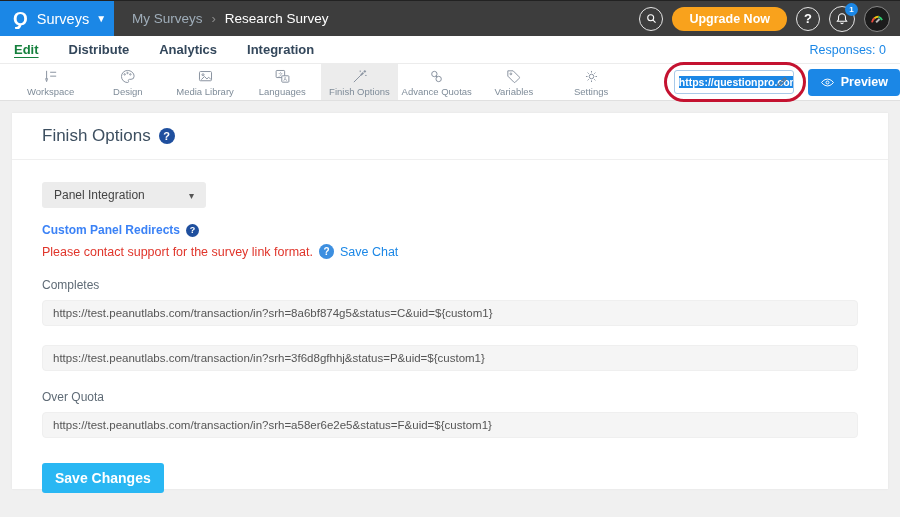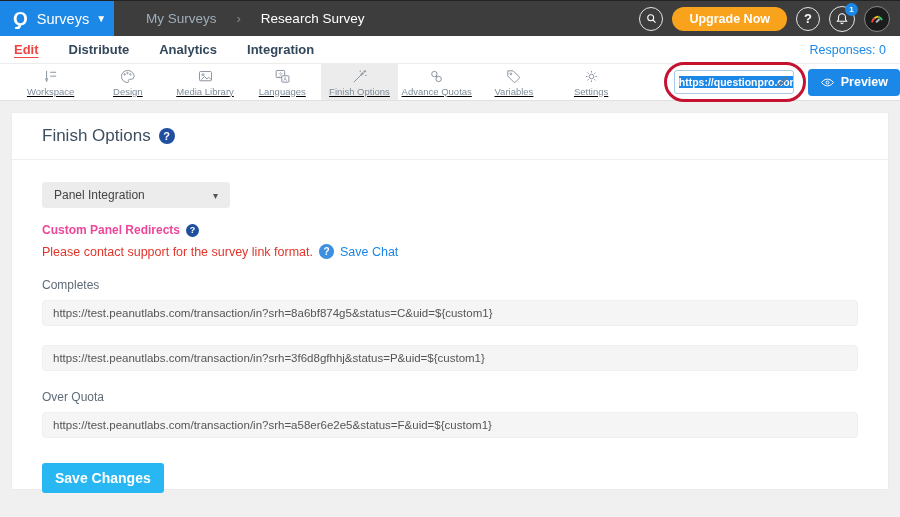--- a/index.html
+++ b/index.html
@@ -5,64 +5,64 @@
   * { box-sizing: border-box; margin: 0; padding: 0; }
   html, body { width: 900px; height: 517px; overflow: hidden; }
   body { font-family: "Liberation Sans", sans-serif; background: #f0f0f0; position: relative; }
 
   
   .topbar { height: 36px; background: #3d3d3d; display: flex; align-items: center; border-top: 1px solid #222; }
   .logo-area { width: 114px; height: 100%; background: #1b87e6; display: flex; align-items: center; padding-left: 13px; flex-shrink: 0; cursor: pointer; }
   .logo-glyph { color: #fff; font-size: 19px; font-weight: bold; margin-right: 9px; transform: scaleX(-1); display:inline-block; }
   .product-label { color: #fff; font-size: 14.5px; }
   .caret { color: #fff; font-size: 10px; margin-left: 7px; }
-  .breadcrumb { display: flex; align-items: center; margin-left: 32px; font-size: 13.5px; gap: 20px; }
+  .breadcrumb { display: flex; align-items: center; margin-left: 18px; font-size: 13.5px; gap: 9px; }
   .bc-parent { color: #9fadb9; cursor: pointer; }
   .bc-sep { color: #8b8b8b; font-size: 13px; }
   .bc-current { color: #ffffff; }
   .top-actions { margin-left: auto; display: flex; align-items: center; gap: 9px; padding-right: 10px; }
   .circle-btn { width: 24px; height: 24px; border: 1.5px solid #e6e6e6; border-radius: 50%; display: flex; align-items: center; justify-content: center; cursor: pointer; color: #fff; font-size: 13px; font-weight: bold; }
   .upgrade-btn { background: #f9a21c; color: #fff; font-size: 12.5px; font-weight: bold; border: none; border-radius: 13px; padding: 5px 17px; cursor: pointer; }
   .bell-wrap { position: relative; width: 26px; height: 26px; border: 1.5px solid #e6e6e6; border-radius: 50%; display:flex; align-items:center; justify-content:center; cursor: pointer; }
   .bell-badge { position: absolute; top: -4px; right: -4px; background: #1b87e6; color: #fff; font-size: 8px; font-weight: bold; width: 13px; height: 13px; border-radius: 50%; display: flex; align-items: center; justify-content: center; }
   .avatar { width: 26px; height: 26px; border-radius: 50%; background: #1c1c1c; border: 1.5px solid #888; display: flex; align-items: center; justify-content: center; cursor: pointer; overflow: hidden; }
 
   
   .navrow { height: 27px; background: #fff; display: flex; align-items: center; padding: 0 14px; }
   .nav-item { font-size: 13px; font-weight: bold; color: #33475b; margin-right: 30px; cursor: pointer; text-decoration: none; }
-  .nav-item.active { color: #ef4444; text-decoration: underline; text-underline-offset: 3px; }
+  .nav-item.active { color: #15803d; text-decoration: underline; text-underline-offset: 3px; }
   .responses { margin-left: auto; color: #1b87e6; font-size: 12.5px; text-align: right; }
 
   
   .toolbar { height: 38px; background: #fff; border-top: 1px solid #ececec; border-bottom: 1px solid #e0e0e0; display: flex; align-items: stretch; padding-left: 12px; position: relative; }
-  .tool-tab { width: 80px; display: flex; flex-direction: column; align-items: center; justify-content: center; gap: 1px; cursor: pointer; text-decoration: underline; }
+  .tool-tab { width: 80px; display: flex; flex-direction: column; align-items: center; justify-content: center; gap: 1px; cursor: pointer; }
   .tool-tab.selected { background: #ececec; }
   .tool-tab svg { width: 17px; height: 17px; stroke: #8a93a0; fill: none; stroke-width: 1.4; }
   .tool-label { font-size: 9.5px; color: #7f8c99; white-space: nowrap; }
   .url-wrap { position: relative; align-self: center; margin-left: 44px; }
   .url-input { width: 120px; height: 24px; background: #fff; border: 1px solid #a9c9e8; border-radius: 3px; display: flex; align-items: center; padding: 0 18px 0 4px; overflow: hidden; cursor: text; }
   .url-text { background: #1b87e6; color: #fff; font-size: 10.5px; font-weight: bold; white-space: nowrap; }
   .pencil { position: absolute; right: 5px; top: 5px; width: 13px; height: 13px; cursor: pointer; }
   .annotation-oval { position: absolute; top: -8px; left: -10px; right: -12px; bottom: -8px; border: 3.5px solid #c41230; border-radius: 22px; pointer-events: none; z-index: 5; }
   .preview-btn { align-self: center; margin-left: 14px; background: #1b87e6; color: #fff; border: none; border-radius: 4px; font-size: 12.5px; font-weight: bold; padding: 6px 12px; display: flex; align-items: center; gap: 6px; cursor: pointer; }
   .preview-btn svg { width: 15px; height: 15px; stroke: #fff; fill: none; stroke-width: 1.6; }
 
   
   .content { height: 416px; padding: 12px; }
   .card { background: #fff; height: 376px; box-shadow: 0 0 2px rgba(0,0,0,.06); }
   .card-header { padding: 13px 30px; border-bottom: 1px solid #efefef; display: flex; align-items: center; gap: 8px; }
   .card-title { font-size: 17px; color: #3d4f60; }
   .help-icon { width: 16px; height: 16px; border-radius: 50%; background: #1f4f9e; color: #fff; font-size: 11px; font-weight: bold; display: inline-flex; align-items: center; justify-content: center; cursor: pointer; }
   .help-icon.small { width: 13px; height: 13px; font-size: 9px; }
   .help-icon.lightblue { background: #3d8fe0; width: 15px; height: 15px; font-size: 10px; }
   .card-body { padding: 22px 30px; }
-  .dropdown { width: 188px; height: 26px; background: #ececec; border-radius: 3px; display: flex; align-items: center; justify-content: space-between; padding: 0 12px; font-size: 12px; color: #444; cursor: pointer; }
+  .dropdown { width: 164px; height: 26px; background: #ececec; border-radius: 3px; display: flex; align-items: center; justify-content: space-between; padding: 0 12px; font-size: 12px; color: #444; cursor: pointer; }
   .dropdown .dd-caret { color: #555; font-size: 10px; }
   .section-head { margin-top: 15px; display: flex; align-items: center; gap: 6px; }
-  .section-title { font-size: 12px; font-weight: bold; color: #ec4899; }
+  .section-title { font-size: 12px; font-weight: bold; color: #3b82f6; }
   .support-note { margin-top: 7px; display: flex; align-items: center; gap: 6px; }
   .note-text { color: #e0352b; font-size: 12.5px; }
   .live-chat { color: #1b87e6; font-size: 12.5px; text-decoration: none; cursor: pointer; }
   .field-group { margin-top: 19px; }
   .field-label { font-size: 12px; color: #5f6b76; }
   .field-value { margin-top: 8px; background: #f5f5f5; border: 1px solid #efefef; border-radius: 4px; padding: 6px 10px; font-size: 11.5px; color: #555; white-space: nowrap; overflow: hidden; }
   .save-btn { margin-top: 25px; background: #29b7f3; color: #fff; border: none; border-radius: 3px; font-size: 14px; font-weight: bold; padding: 7px 13px; cursor: pointer; }
 </style>
 </head>
 <body>

